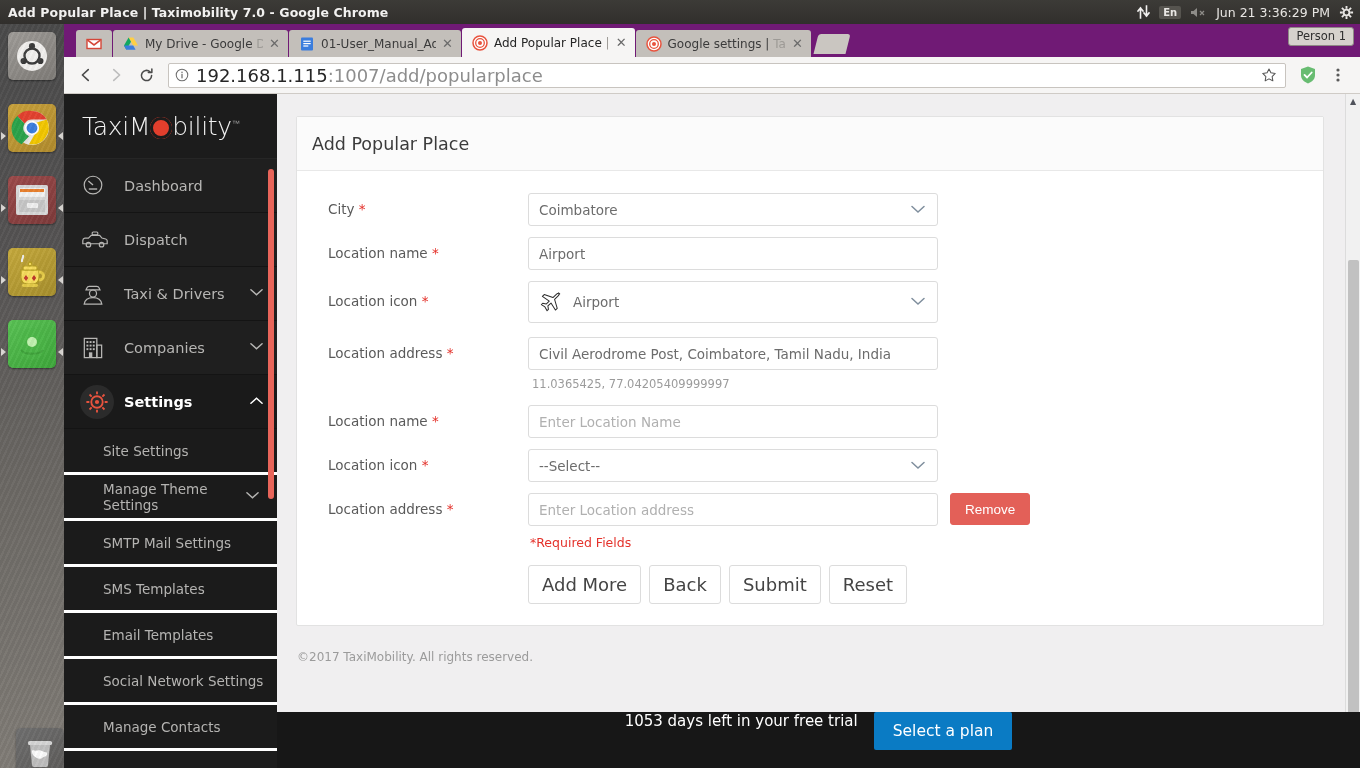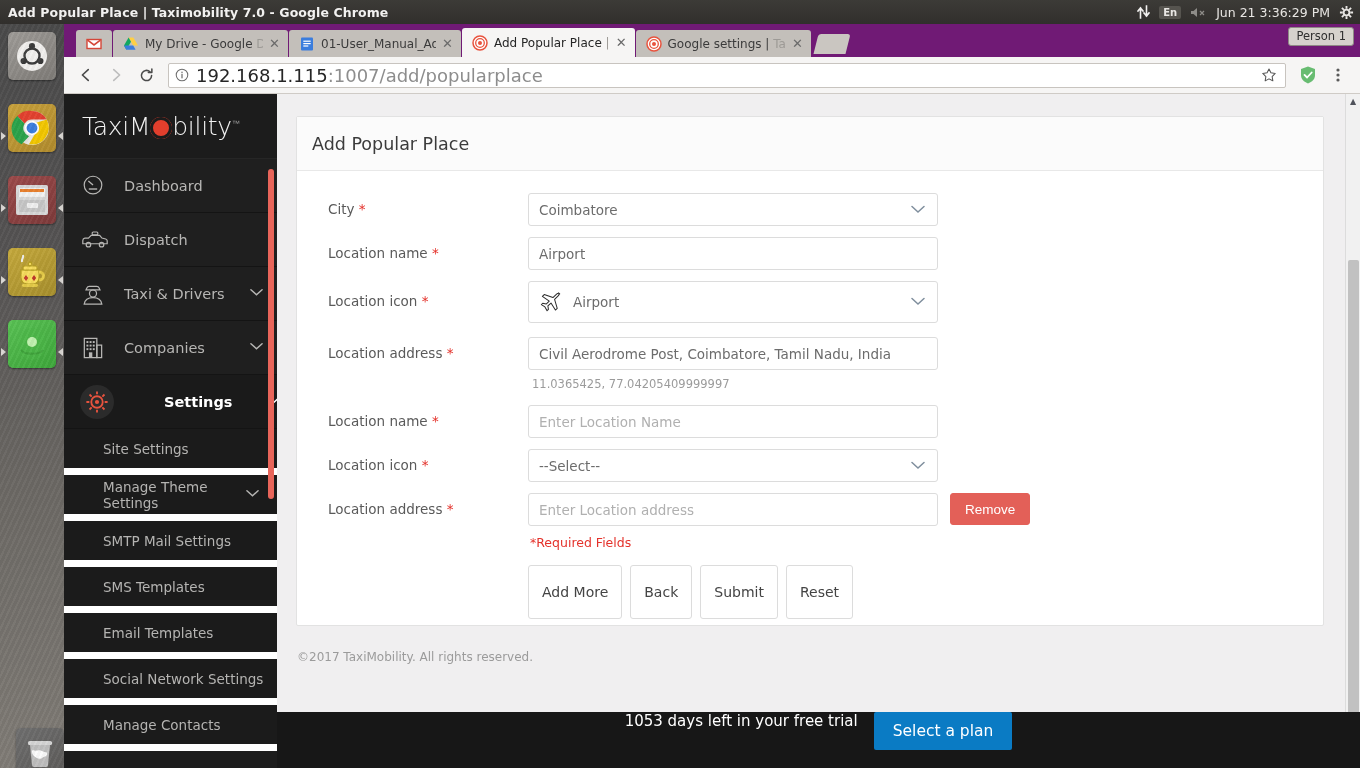--- a/index.html
+++ b/index.html
@@ -136,28 +136,28 @@
   .brand-tm { font-size: 8px; color: #9a9a9a; vertical-align: super; }
 
   .nav-item {
     display: flex; align-items: center; height: 54px; padding: 0 14px 0 16px;
     color: #b7b6b4; font-size: 14.5px; border-bottom: 1px solid #141414;
     position: relative; background: #1f1f1f;
   }
   .nav-item .nav-ico { width: 44px; flex: 0 0 44px; display:flex; align-items:center; }
   .nav-item .nav-label { flex: 1; }
   .nav-item .chev { color: #b7b6b4; font-size: 11px; }
-  .nav-item.active { background: #1a1a1a; color: #ffffff; font-weight: bold; gap: 40px; }
+  .nav-item.active { background: #1a1a1a; color: #ffffff; font-weight: bold; }
   .nav-item.active .nav-ico .gearbox {
     width: 34px; height: 34px; border-radius: 50%; background: #2b2b2b;
     display: flex; align-items: center; justify-content: center;
   }
   .sub-item {
     display: flex; align-items: center; height: 46px; padding-left: 39px;
-    color: #b5b4b2; font-size: 13.5px; border-bottom: 7px solid #ffffff;
+    color: #b5b4b2; font-size: 13.5px; border-bottom: 3px solid #ffffff;
     background: #1b1b1b;
   }
   .sub-item .chev { margin-left: auto; margin-right: 18px; font-size: 11px; }
   #side-scroll {
     position: absolute; right: 3px; top: 75px; width: 6px; height: 330px;
     background: #e8655a; border-radius: 3px;
   }
 
   
   #content { flex: 1; position: relative; overflow: hidden; background: #f0eff0; }
@@ -187,21 +187,21 @@
   .ctl .ph { color: #b0b0b0; }
   .ctl .chev-d { color: #7c8c9c; font-size: 12px; }
   .ctl.tall { height: 42px; }
   .coords { font-size: 11.5px; color: #9b9b9b; padding: 7px 0 0 4px; }
   .gap-sm { height: 11px; }
   .gap-md { height: 14px; }
   .plane { width: 24px; margin-right: 10px; display:flex; }
 
   .btn {
     border: 1px solid #dcdcdc; background: #fff; color: #444;
-    border-radius: 3px; font-size: 14px; padding: 18px 13px;
+    border-radius: 3px; font-size: 18px; padding: 8px 13px;
     font-family: "DejaVu Sans", sans-serif;
     text-align: center;
   }
   .btn-remove {
     background: #e36058; border: 1px solid #e36058; color: #fff;
     border-radius: 3px; font-size: 13.5px; padding: 7px 14px; margin-left: 12px; height: 32px;
   }
   #required-note { color: #e4322b; font-size: 12.5px; padding: 9px 0 0 2px; }
   #btn-row { display: flex; gap: 8px; padding-top: 15px; }
 

